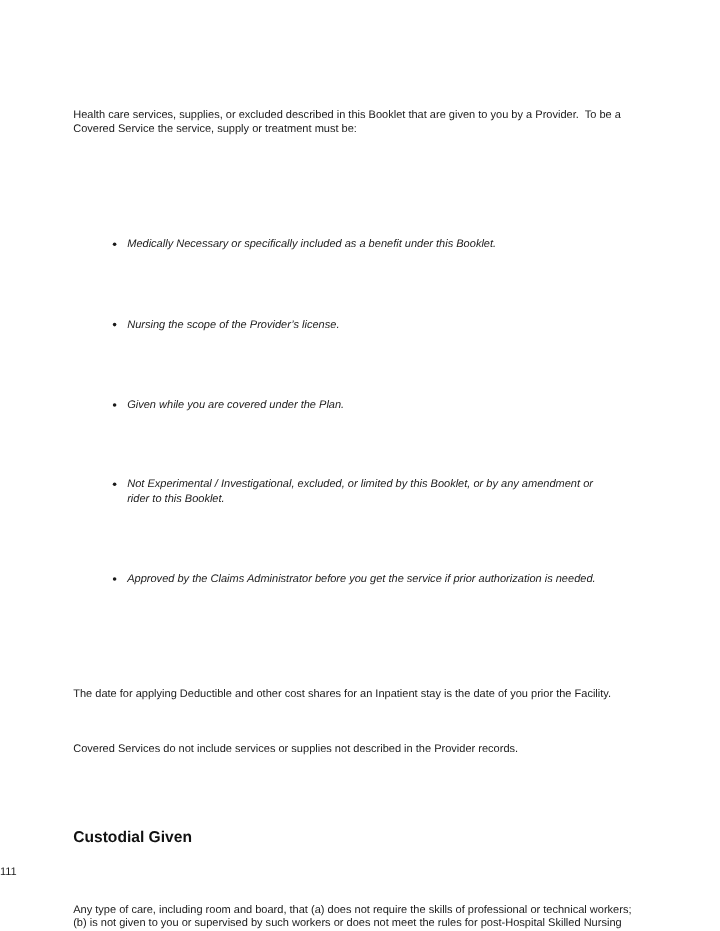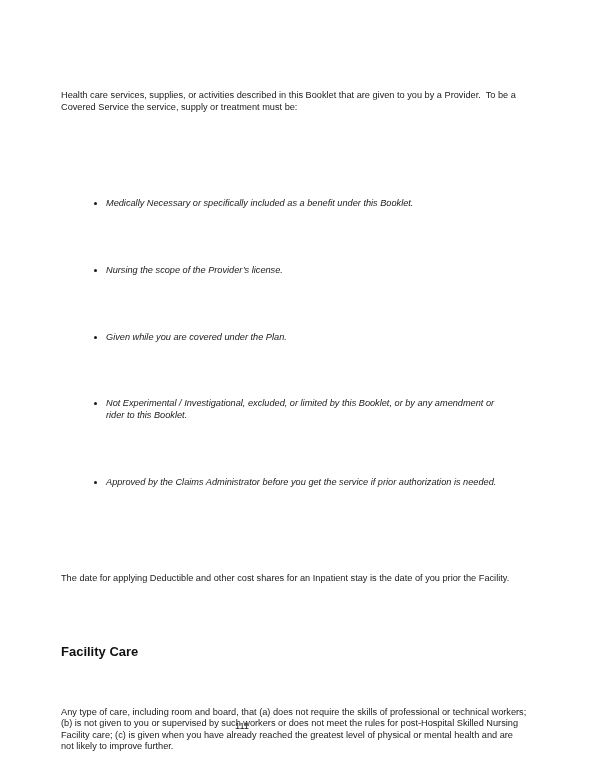--- a/index.html
+++ b/index.html
@@ -43,42 +43,42 @@
   li {
     margin: 16px;
     padding: 0;
     font-style: italic;
   }
   .page-number {
     position: absolute;
     top: 721px;
     left: 0;
     width: 484px;
-    text-align: center;
     font-size: 9.2px;
     color: #1a1a1a;
   }
 </style>
 </head>
 <body>
 
 <div class="content">
-  <p>Health care services, supplies, or activities described in this Booklet that are given to you by a Provider.  To be a Covered Service the service, supply or treatment must be:</p>
+  <p>Health care services, supplies, or excluded described in this Booklet that are given to you by a Provider.  To be a Covered Service the service, supply or treatment must be:</p>
 
   <ul>
     <li>Medically Necessary or specifically included as a benefit under this Booklet.</li>
     <li>Nursing the scope of the Provider’s license.</li>
     <li>Given while you are covered under the Plan.</li>
     <li>Not Experimental / Investigational, excluded, or limited by this Booklet, or by any amendment or rider to this Booklet.</li>
     <li>Approved by the Claims Administrator before you get the service if prior authorization is needed.</li>
   </ul>
 
   <p>The date for applying Deductible and other cost shares for an Inpatient stay is the date of you prior the Facility.</p>
+  <p>Covered Services do not include services or supplies not described in the Provider records.</p>
 
-  <h2>Facility Care</h2>
+  <h2>Custodial Given</h2>
 
   <p>Any type of care, including room and board, that (a) does not require the skills of professional or technical workers; (b) is not given to you or supervised by such workers or does not meet the rules for post-Hospital Skilled Nursing Facility care; (c) is given when you have already reached the greatest level of physical or mental health and are not likely to improve further.</p>
 
   
 
   
 
   
 
   

